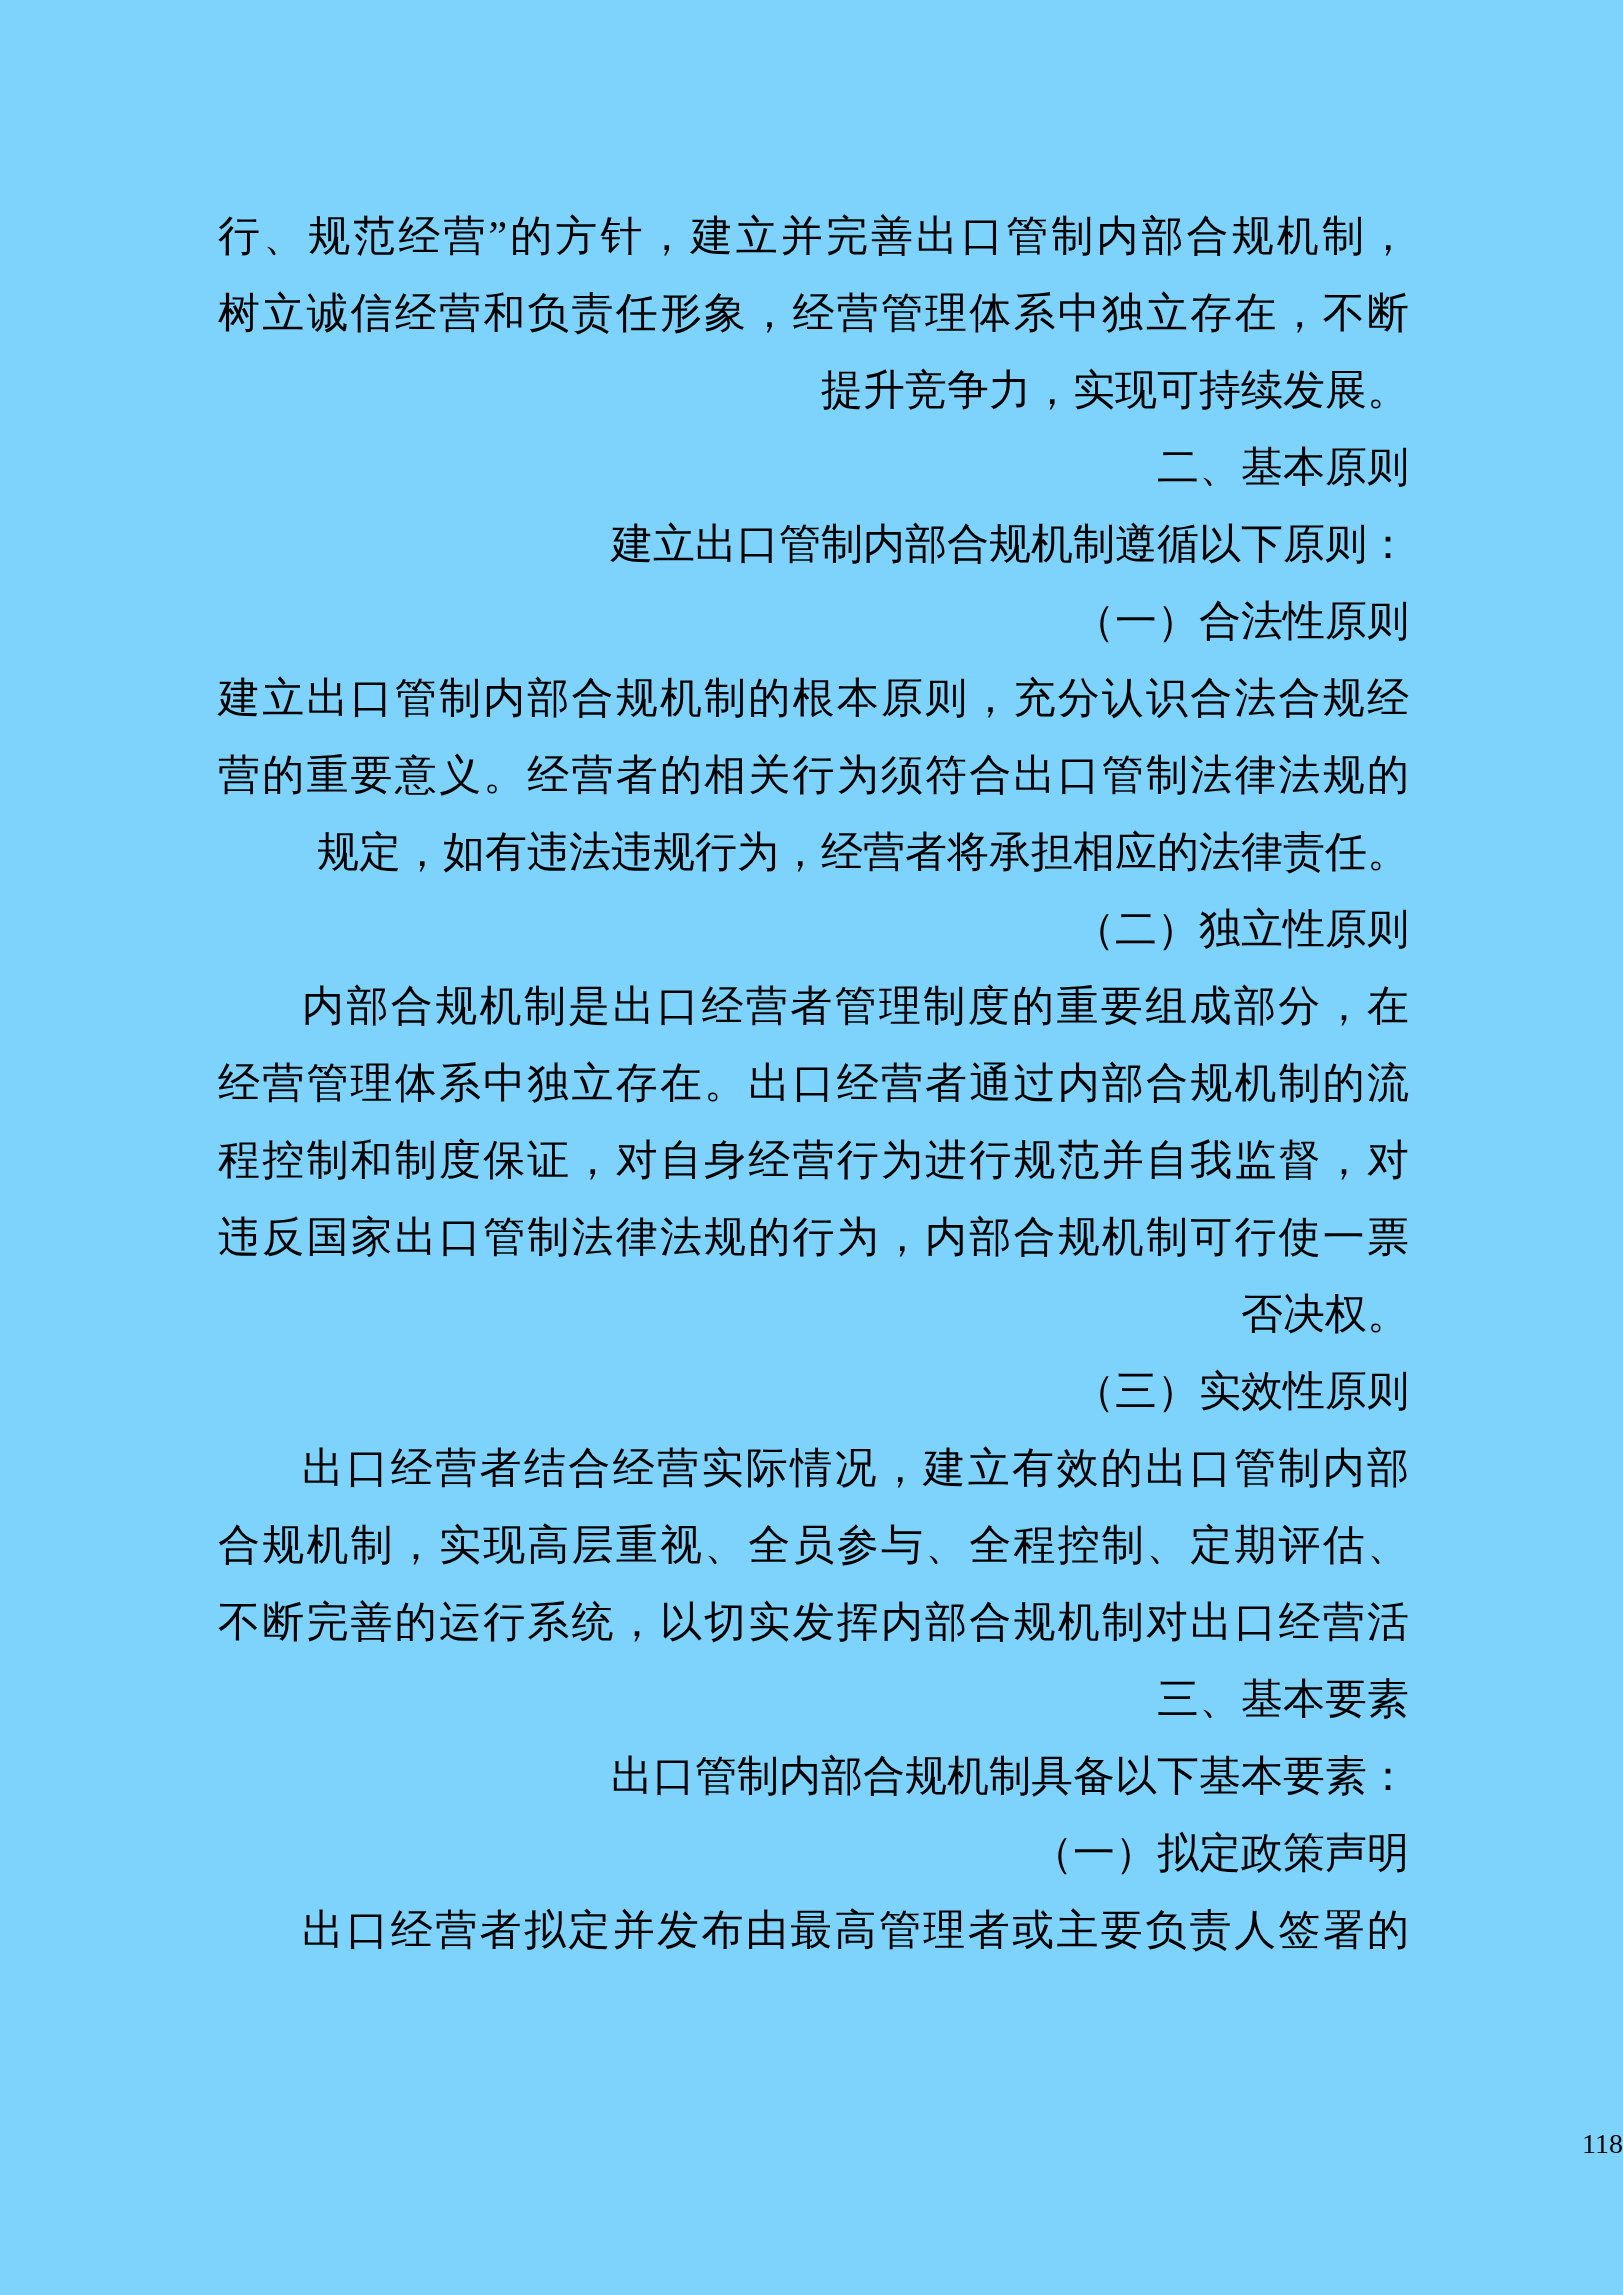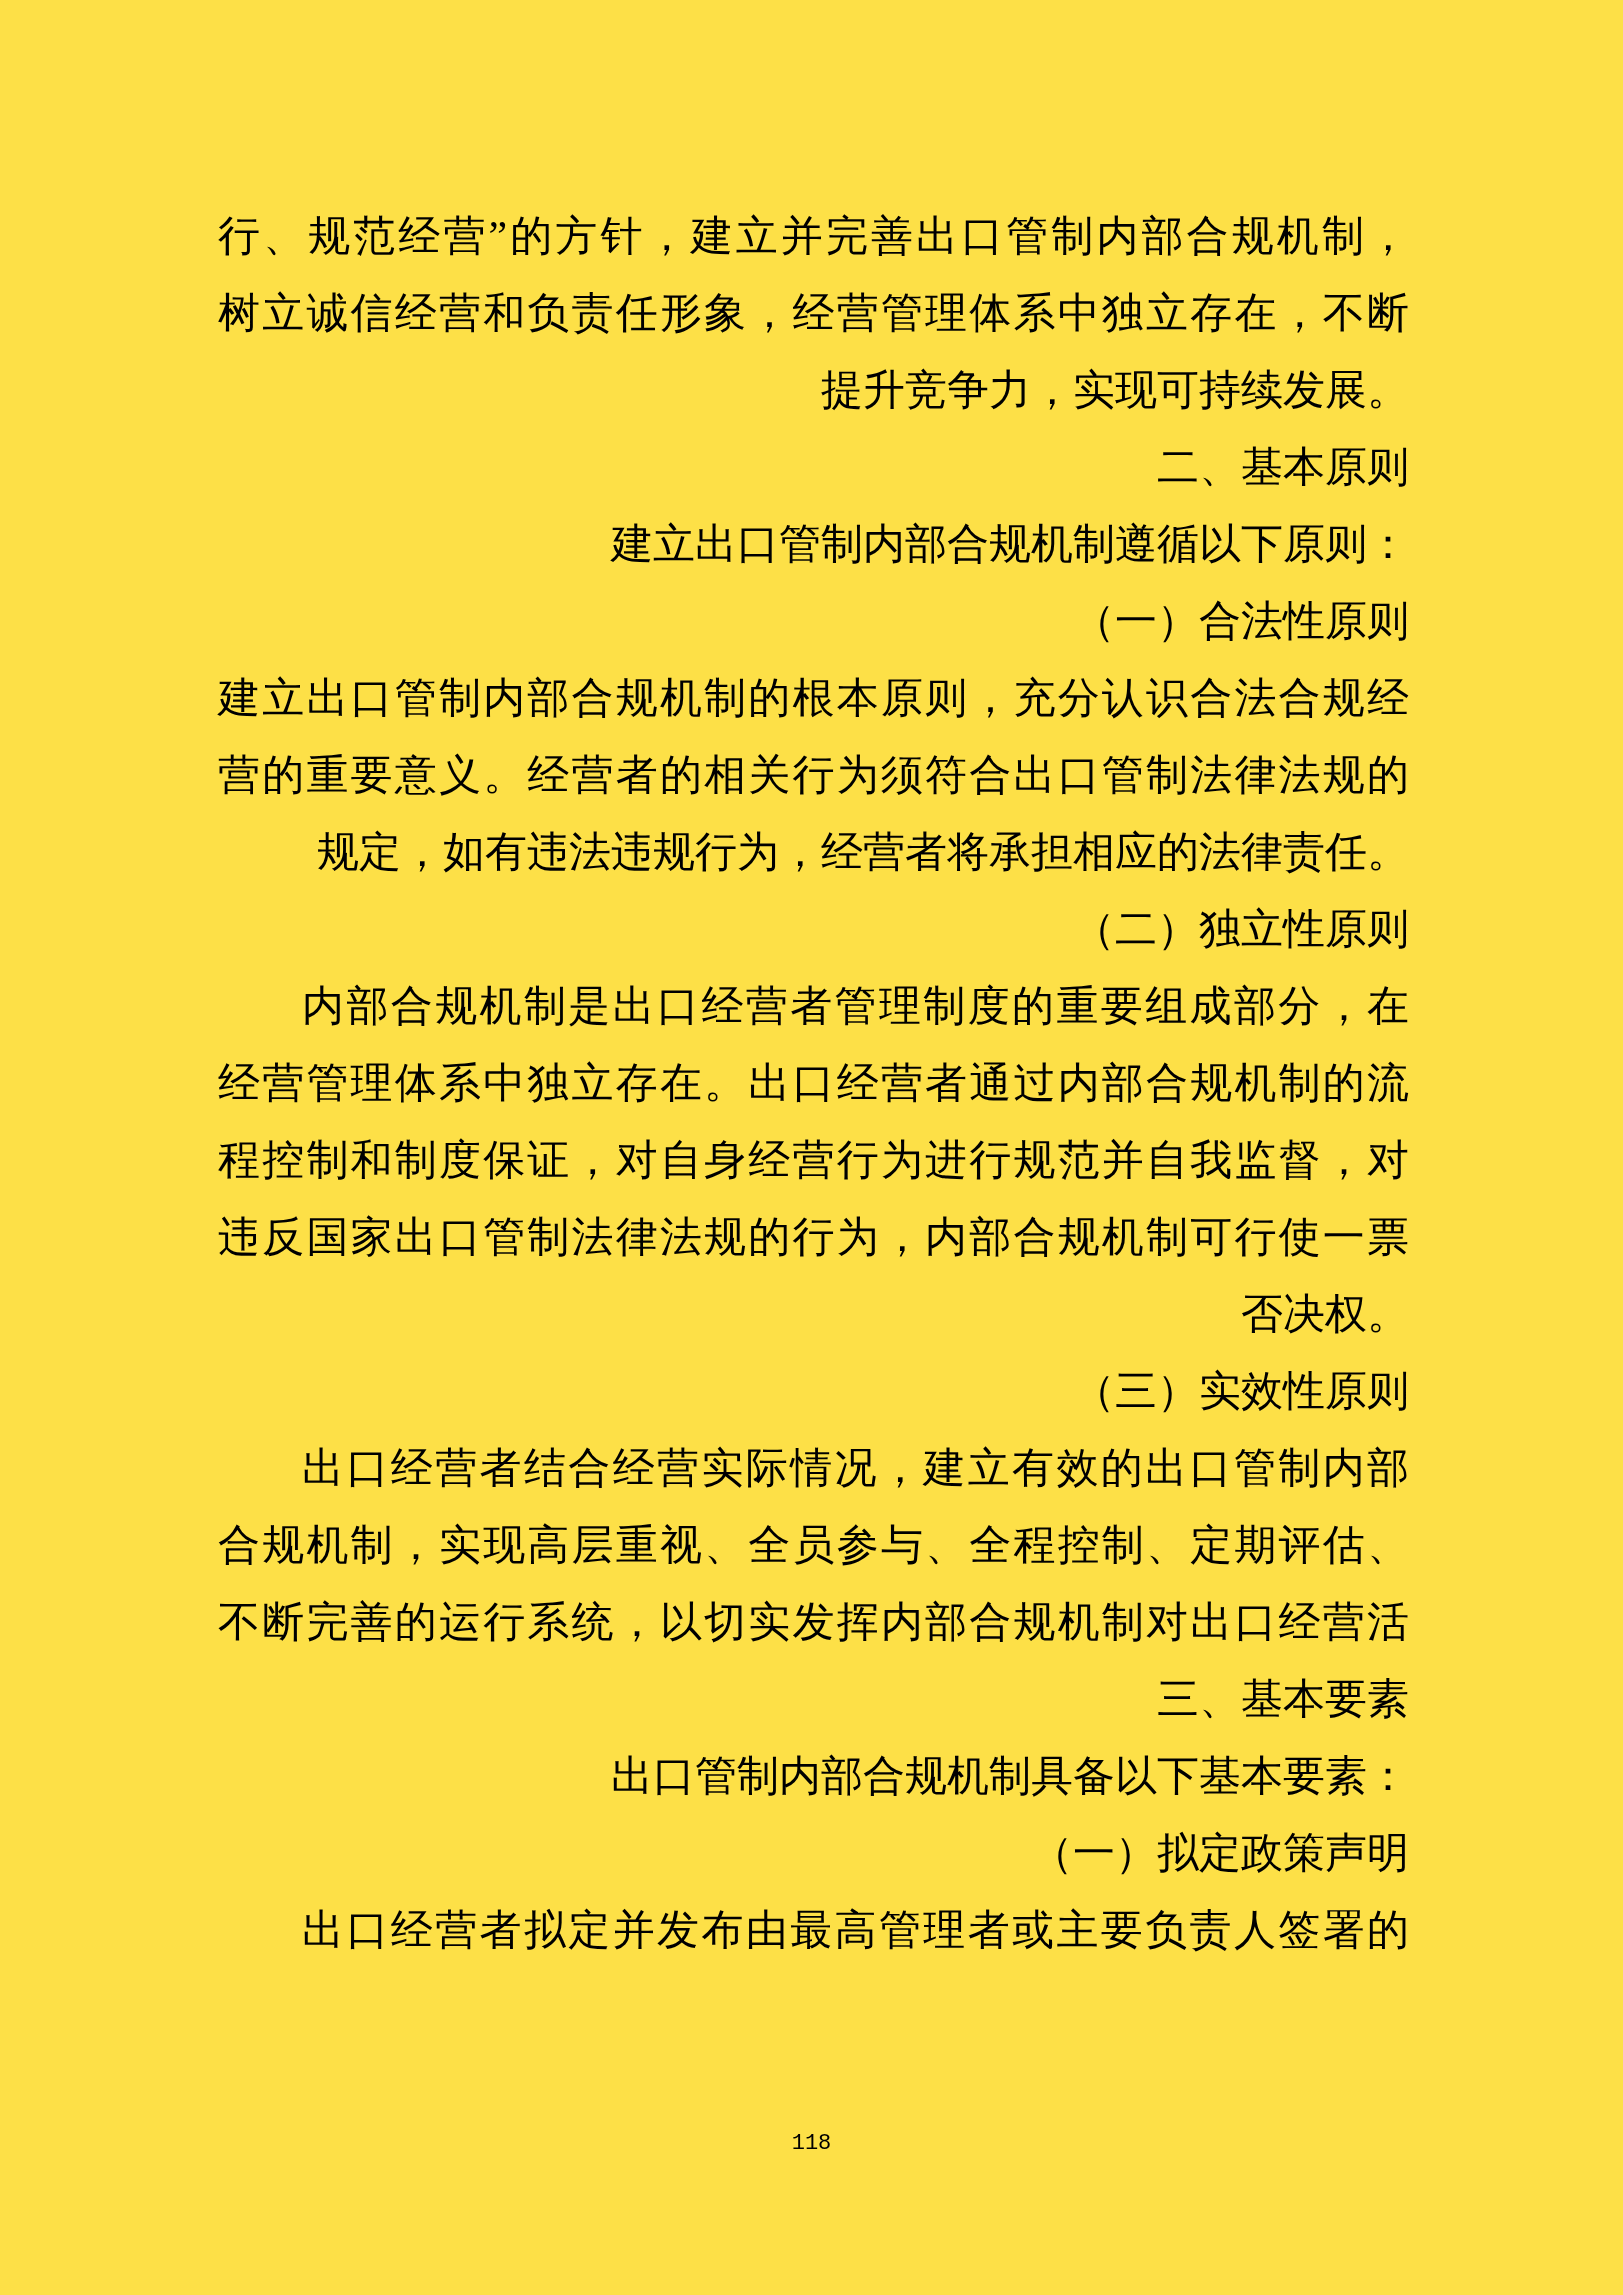--- a/index.html
+++ b/index.html
@@ -4,21 +4,21 @@
 <style>
   html, body {
     margin: 0;
     padding: 0;
     background: #ffffff;
   }
   .page {
     position: relative;
     width: 1623px;
     height: 2295px;
-    background: #fde047;
+    background: #7dd3fc;
     color: #000000;
     overflow: hidden;
   }
   .text-block {
     position: absolute;
     left: 218px;
     top: 198px;
     width: 1191px;
   }
   .line {
@@ -38,23 +38,23 @@
   .line.justify {
     text-align: justify;
     text-align-last: justify;
     text-justify: inter-character;
   }
   .page-number {
     position: absolute;
     top: 2125px;
     left: 0;
     width: 100%;
-    text-align: center;
-    font-family: Liberation Mono, monospace;
-    font-size: 22px;
+    text-align: right;
+    font-family: Liberation Serif, serif;
+    font-size: 28px;
     line-height: 37px;
     color: #000000;
   }
 </style>
 </head>
 <body>
 
 <div class="page">
   <main class="text-block" id="text-block">
       <div class="line justify">行、规范经营”的方针，建立并完善出口管制内部合规机制，</div>

